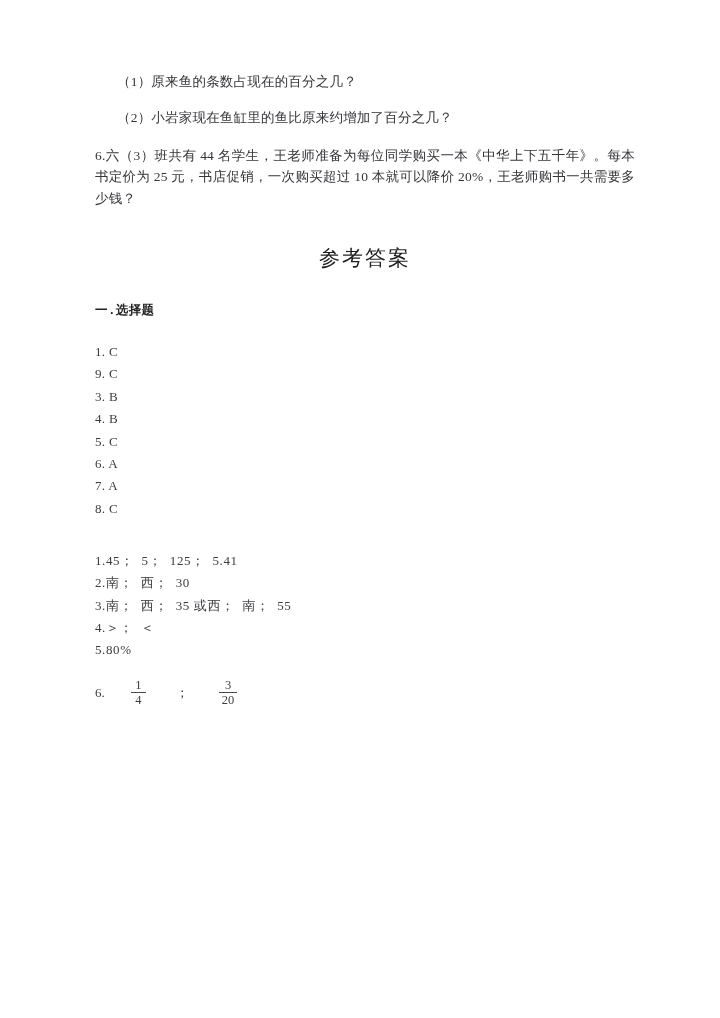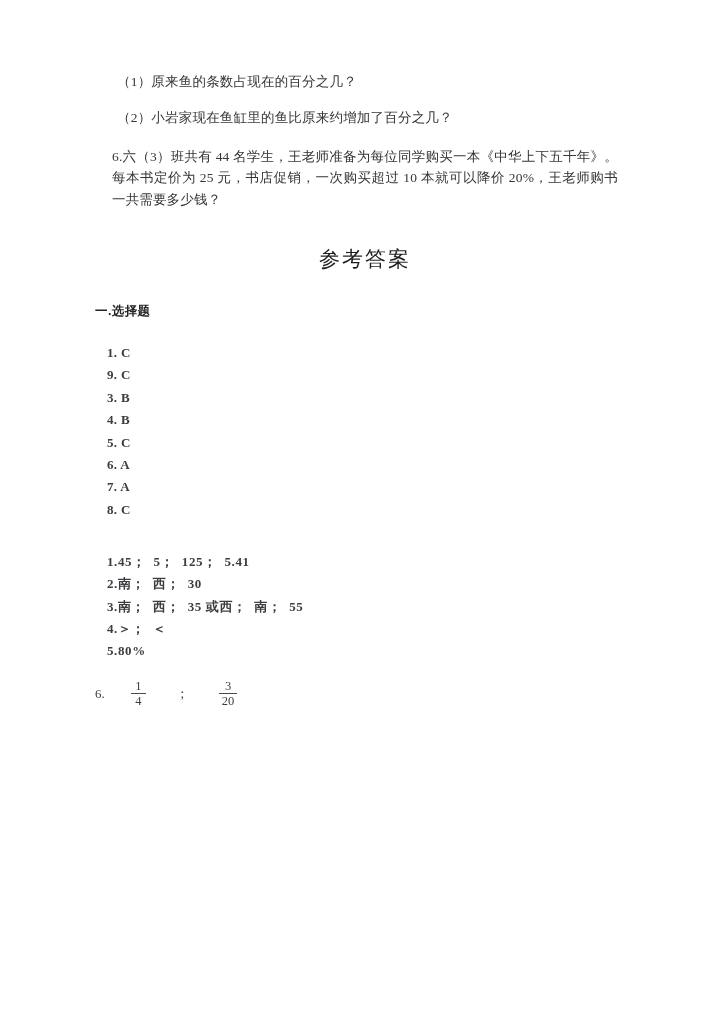--- a/index.html
+++ b/index.html
@@ -35,53 +35,52 @@
     line-height: 1.5;
     color: #35353a;
     margin: 0 0 16px 0;
     padding-left: 22px;
     letter-spacing: 0.2px;
   }
   .q-main {
     font-size: 13.5px;
     line-height: 1.62;
     color: #35353a;
-    margin: 17px;
+    margin: 0;
     text-align: justify;
     letter-spacing: 0.15px;
   }
 
   
   .doc-title {
     text-align: center;
     font-family: "DejaVu Sans", "Liberation Sans", sans-serif;
     font-weight: normal;
     font-size: 21px;
     color: #1d1d1d;
     margin: 34px 0 0 0;
     letter-spacing: 2px;
   }
 
   
   .section {
     margin-top: 30px;
   }
   .section-heading {
-    font-family: Liberation Sans, sans-serif;
+    font-family: Liberation Mono, monospace;
     font-weight: bold;
     font-size: 12.5px;
     color: #232323;
     margin: 16px 0 22px 0;
     letter-spacing: 0.4px;
   }
   .ans-list {
     list-style: none;
-    margin: 12px;
+    margin: 0;
     padding: 0;
-    font-weight: bold;
   }
   .ans-item {
     font-size: 13px;
     line-height: 1.72;
     color: #3c3c42;
     white-space: pre;
     letter-spacing: 0.3px;
   }
   .ans-item.wide {
     letter-spacing: 0.6px;

